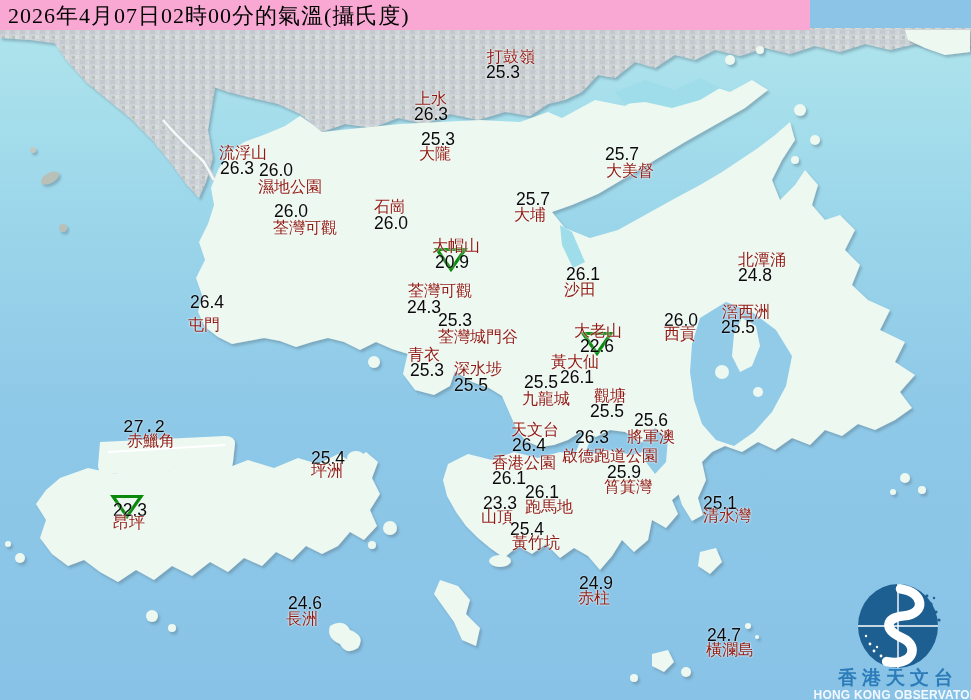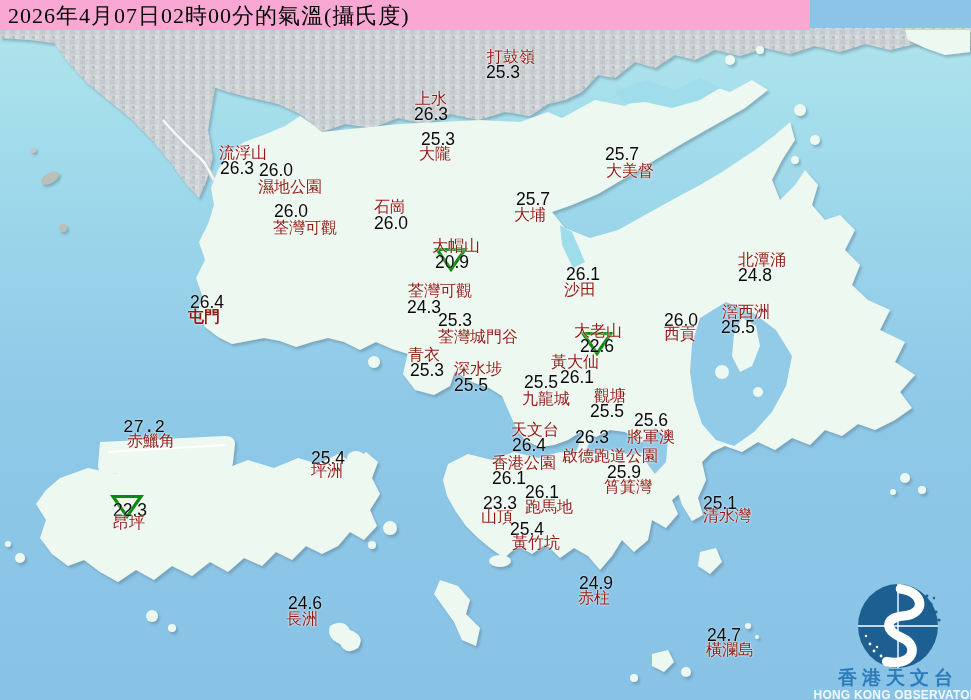--- a/index.html
+++ b/index.html
@@ -178,21 +178,21 @@
         </svg></div>
       <div class="s-temp" style="left: 452px; top: 263px;">20.9</div>
       <div class="s-name" style="left: 456px; top: 246px;">大帽山</div>
       <div class="s-temp" style="left: 424px; top: 308px;">24.3</div>
       <div class="s-name" style="left: 440px; top: 291px;">荃灣可觀</div>
       <div class="s-temp" style="left: 583px; top: 275px;">26.1</div>
       <div class="s-name" style="left: 580px; top: 290px;">沙田</div>
       <div class="s-temp" style="left: 455px; top: 321px;">25.3</div>
       <div class="s-name" style="left: 478px; top: 337px;">荃灣城門谷</div>
       <div class="s-temp" style="left: 207px; top: 303px;">26.4</div>
-      <div class="s-name" style="left: 204px; top: 317px; font-weight: bold;">屯門</div>
+      <div class="s-name" style="left: 204px; top: 325px;">屯門</div>
       <div class="s-temp" style="left: 427px; top: 371px;">25.3</div>
       <div class="s-name" style="left: 424px; top: 355px;">青衣</div>
       <div class="s-temp" style="left: 471px; top: 386px;">25.5</div>
       <div class="s-name" style="left: 478px; top: 369px;">深水埗</div>
       <div class="s-marker" style="left: 597px; top: 345px;"><svg width="34" height="26" viewBox="0 0 34 26">
           <polygon points="3,3 31,3 17,23" fill="none" stroke="#0a8a0a" stroke-width="3.2"></polygon>
         </svg></div>
       <div class="s-temp" style="left: 597px; top: 347px;">22.6</div>
       <div class="s-name" style="left: 598px; top: 331px;">大老山</div>
       <div class="s-temp" style="left: 577px; top: 378px;">26.1</div>

